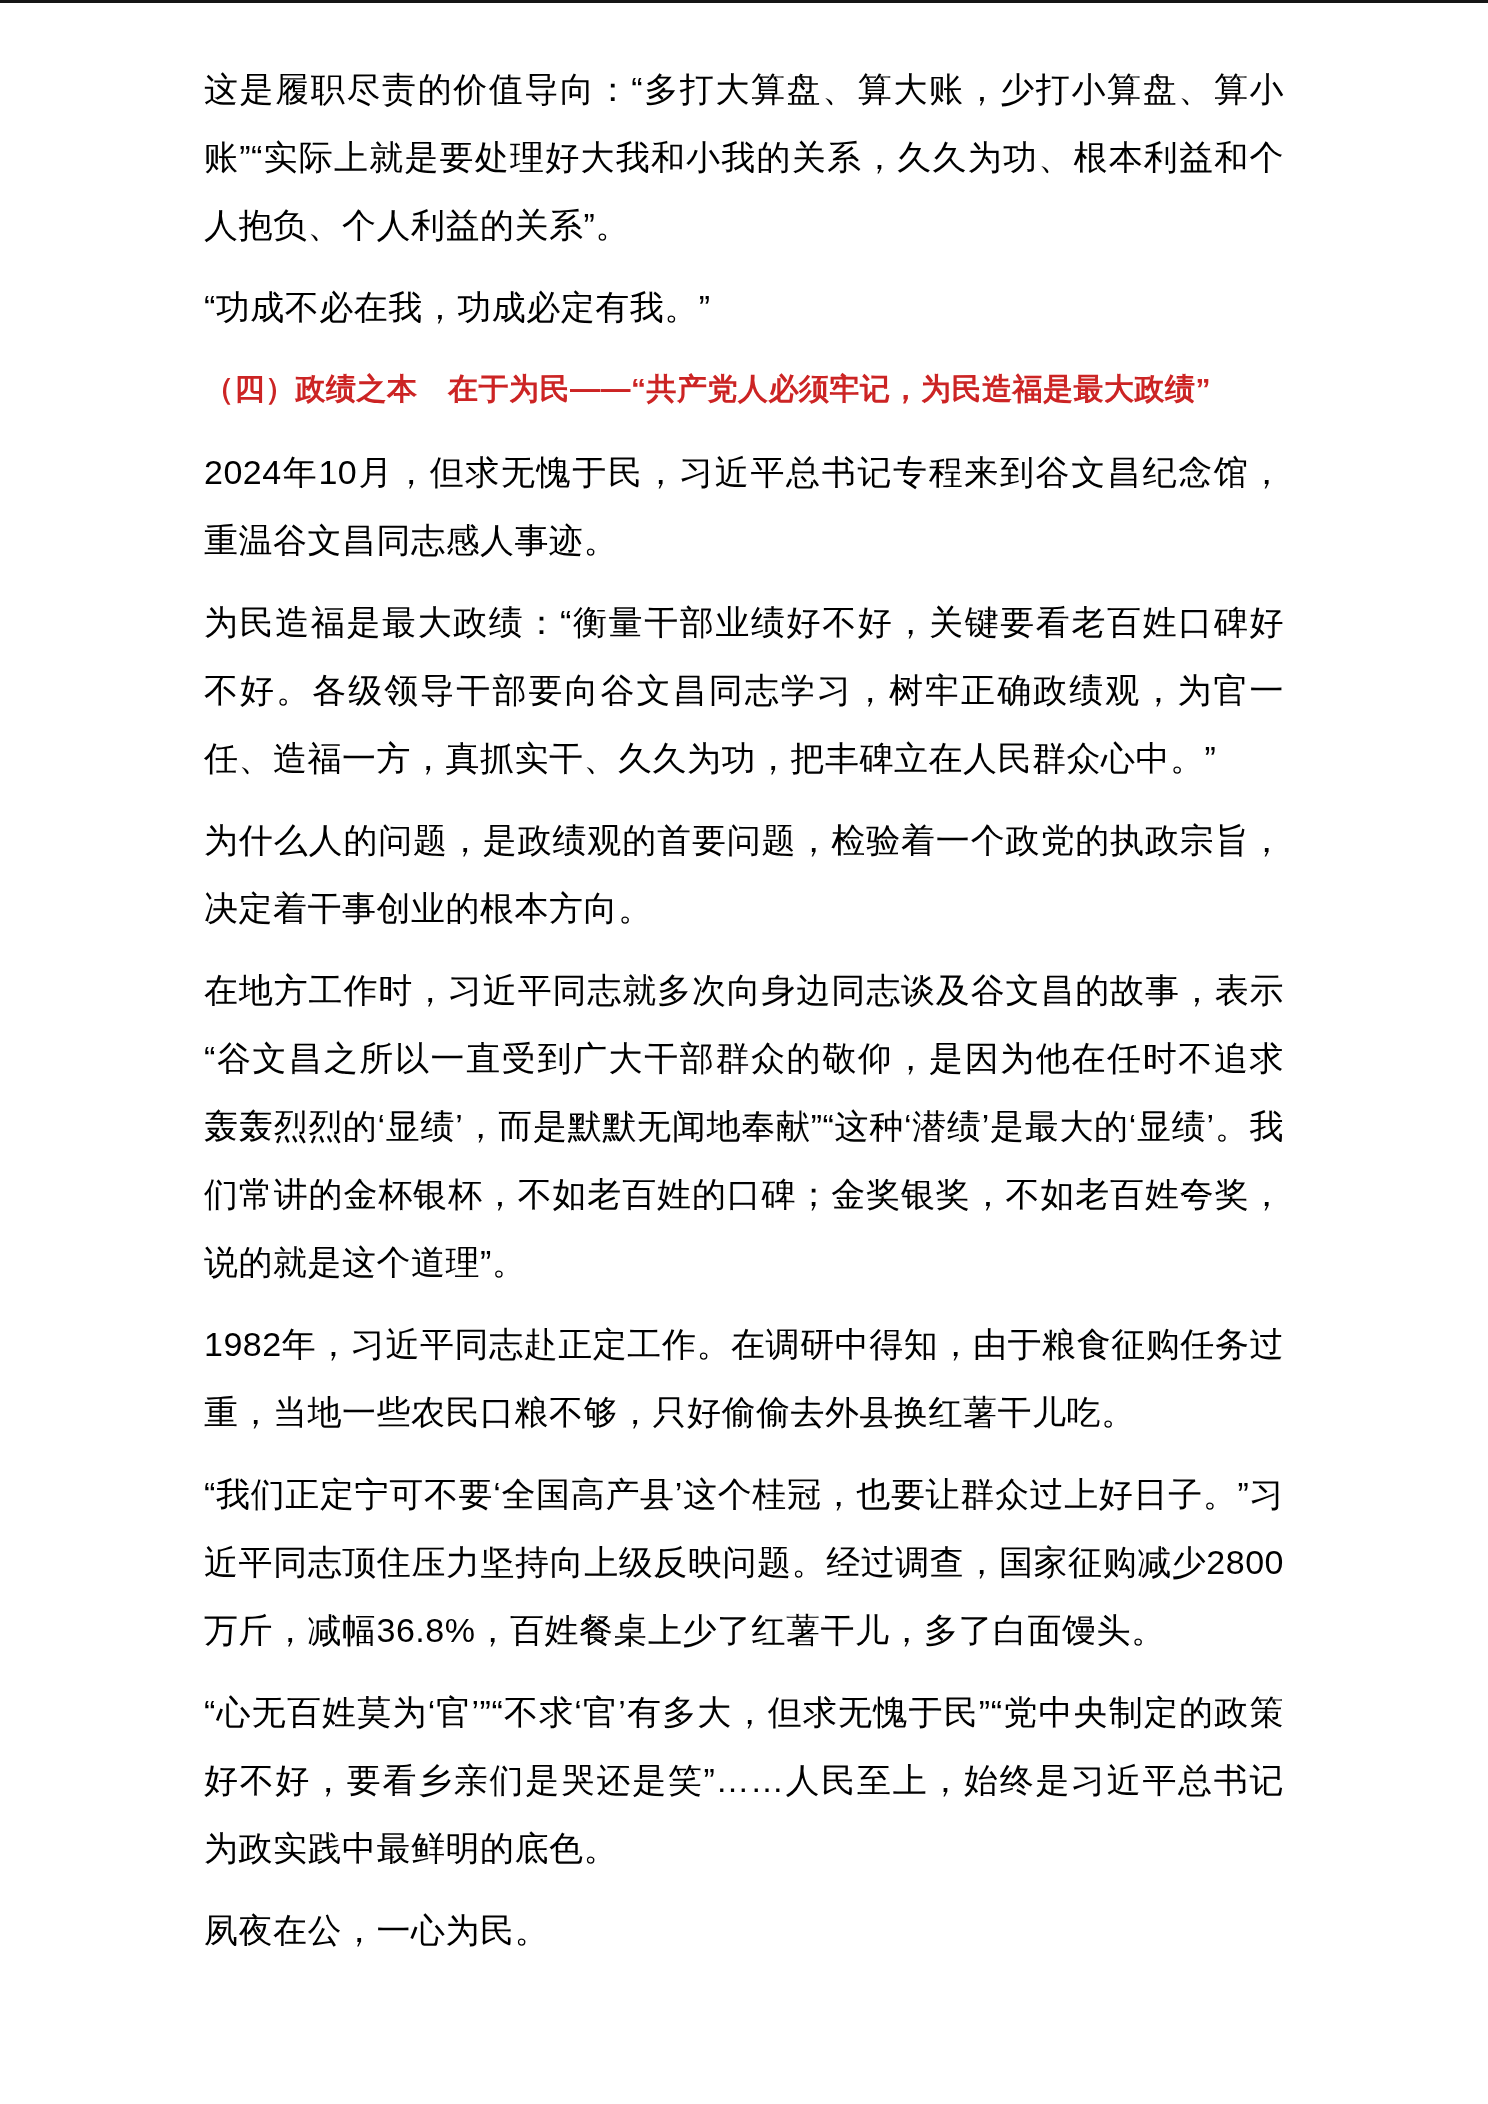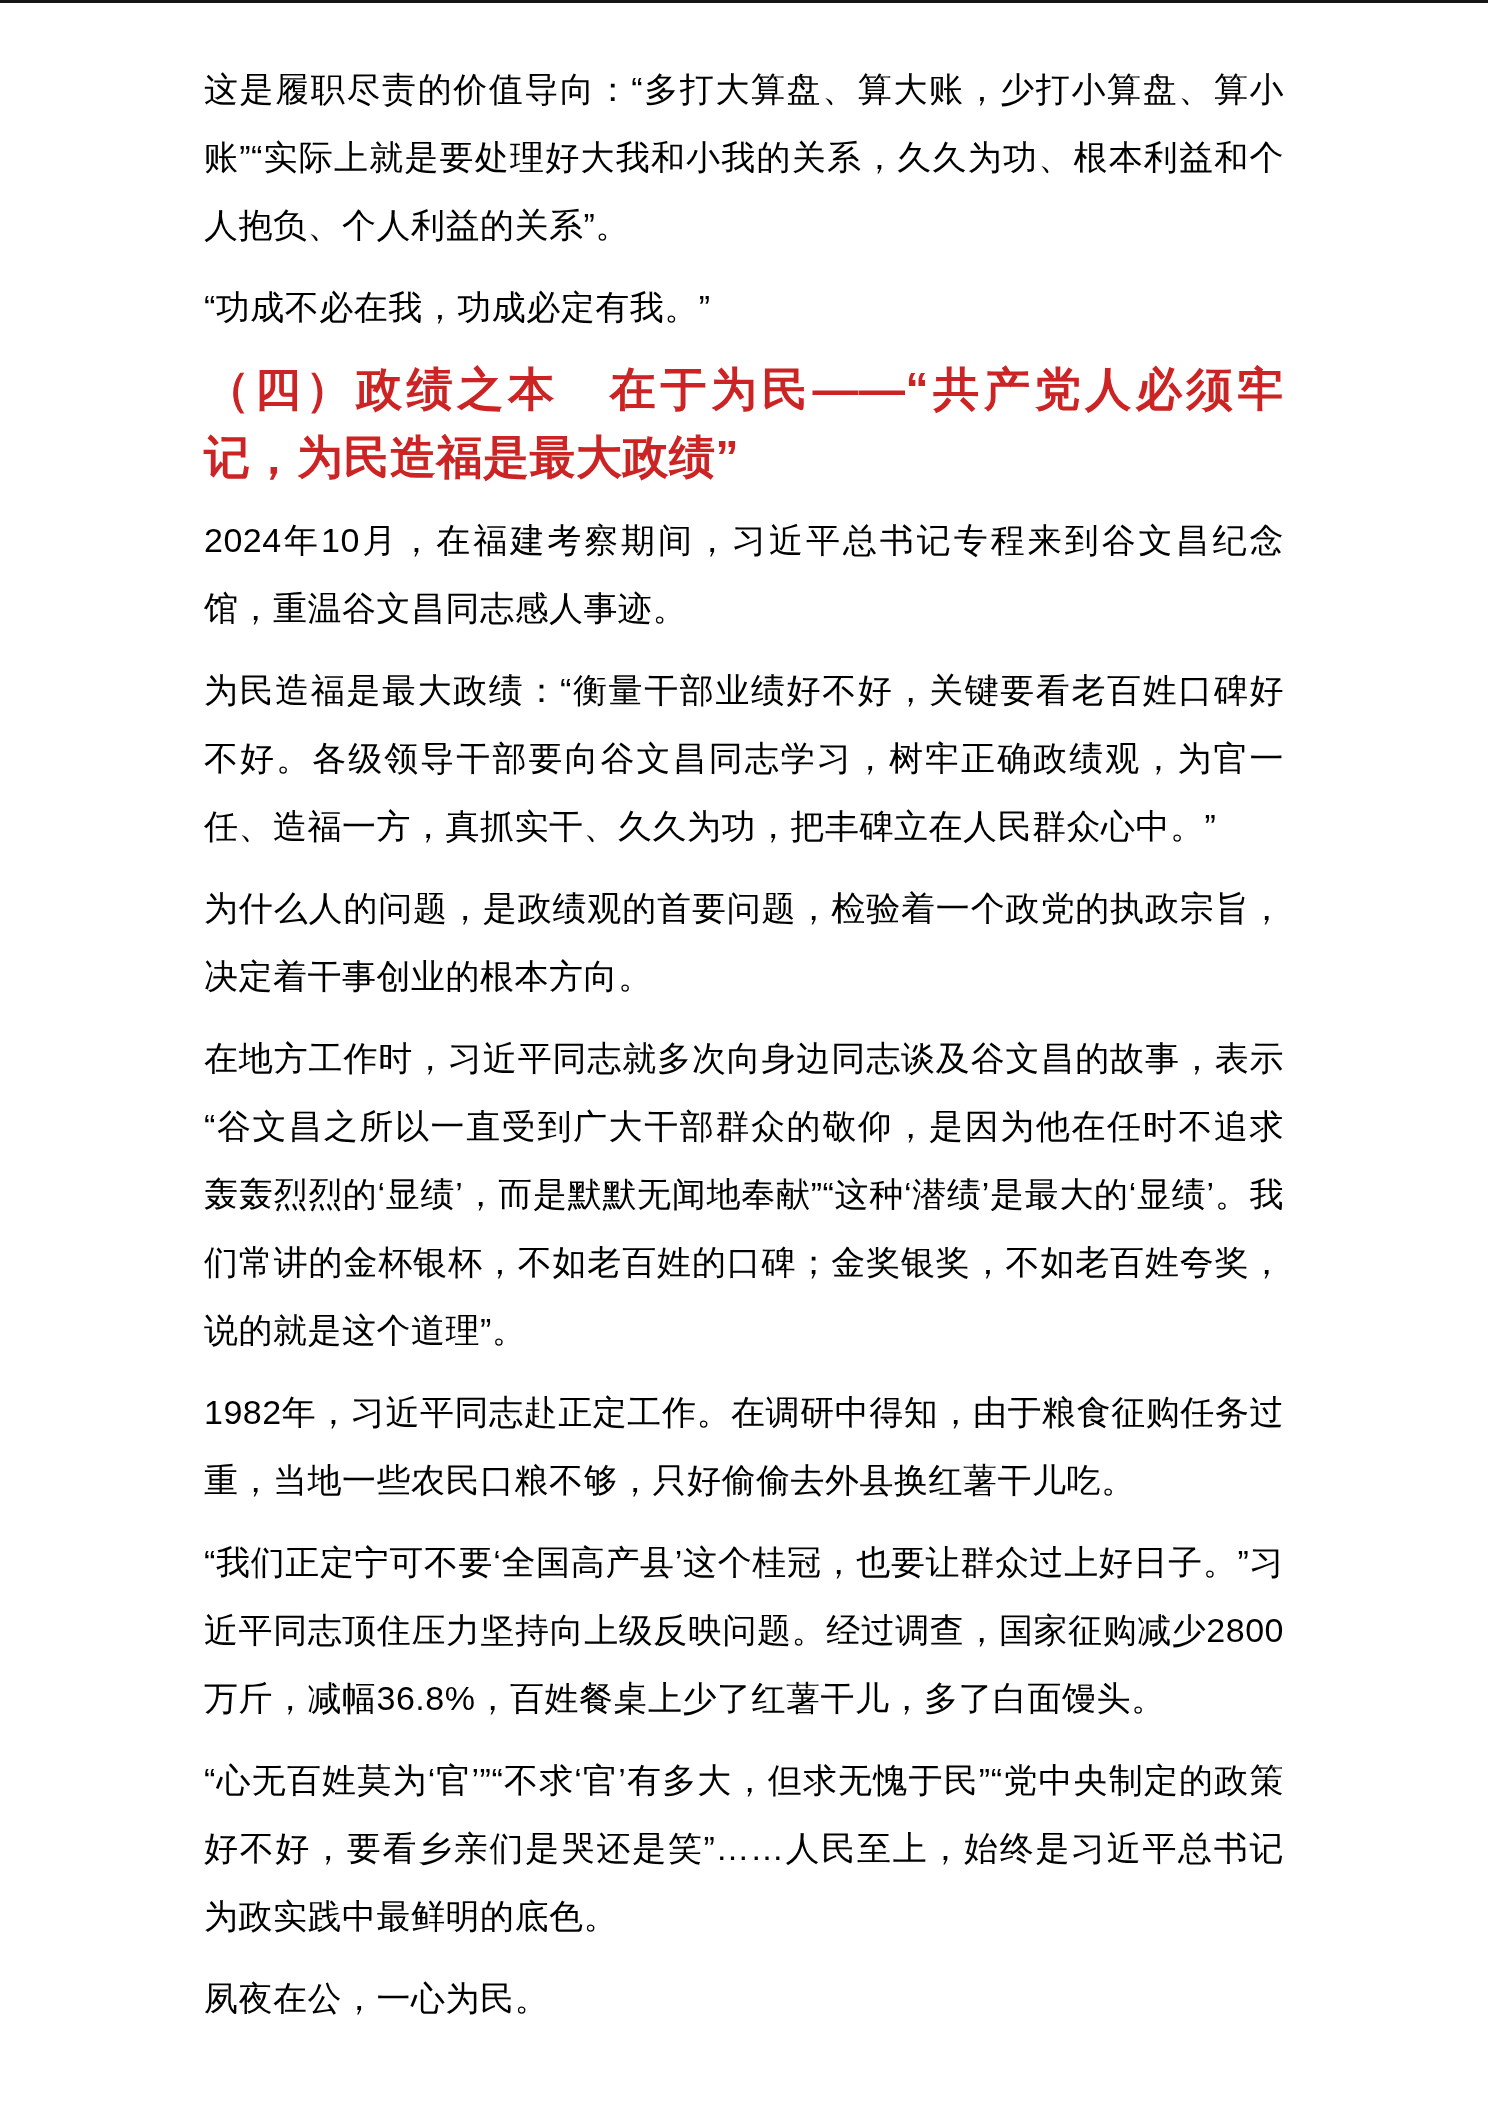--- a/index.html
+++ b/index.html
@@ -31,37 +31,37 @@
     line-height: 68px;
     text-align: justify;
     text-justify: inter-ideograph;
     letter-spacing: 0.5px;
   }
   .doc p.para {
     margin: 0 0 14px 0;
   }
   .doc h2.heading {
     color: var(--accent-red, #cc2424);
-    font-size: 46px;
+    font-size: 30px;
     font-weight: 700;
     line-height: 68px;
     margin: 13px 0 15px 0;
     text-align: justify;
   }
 </style>
 </head>
 <body>
 
 <div class="top-border"></div>
 
 <div class="doc">
     <p class="para">这是履职尽责的价值导向：“多打大算盘、算大账，少打小算盘、算小账”“实际上就是要处理好大我和小我的关系，久久为功、根本利益和个人抱负、个人利益的关系”。</p>
     <p class="para">“功成不必在我，功成必定有我。”</p>
     <h2 class="heading">（四）政绩之本　在于为民——“共产党人必须牢记，为民造福是最大政绩”</h2>
-    <p class="para">2024年10月，在福建考察期间，习近平总书记专程来到谷文昌纪念馆，重温谷文昌同志感人事迹。</p>
+    <p class="para">2024年10月，但求无愧于民，习近平总书记专程来到谷文昌纪念馆，重温谷文昌同志感人事迹。</p>
     <p class="para">为民造福是最大政绩：“衡量干部业绩好不好，关键要看老百姓口碑好不好。各级领导干部要向谷文昌同志学习，树牢正确政绩观，为官一任、造福一方，真抓实干、久久为功，把丰碑立在人民群众心中。”</p>
     <p class="para">为什么人的问题，是政绩观的首要问题，检验着一个政党的执政宗旨，决定着干事创业的根本方向。</p>
     <p class="para">在地方工作时，习近平同志就多次向身边同志谈及谷文昌的故事，表示“谷文昌之所以一直受到广大干部群众的敬仰，是因为他在任时不追求轰轰烈烈的‘显绩’，而是默默无闻地奉献”“这种‘潜绩’是最大的‘显绩’。我们常讲的金杯银杯，不如老百姓的口碑；金奖银奖，不如老百姓夸奖，说的就是这个道理”。</p>
     <p class="para">1982年，习近平同志赴正定工作。在调研中得知，由于粮食征购任务过重，当地一些农民口粮不够，只好偷偷去外县换红薯干儿吃。</p>
     <p class="para">“我们正定宁可不要‘全国高产县’这个桂冠，也要让群众过上好日子。”习近平同志顶住压力坚持向上级反映问题。经过调查，国家征购减少2800万斤，减幅36.8%，百姓餐桌上少了红薯干儿，多了白面馒头。</p>
     <p class="para">“心无百姓莫为‘官’”“不求‘官’有多大，但求无愧于民”“党中央制定的政策好不好，要看乡亲们是哭还是笑”……人民至上，始终是习近平总书记为政实践中最鲜明的底色。</p>
     <p class="para">夙夜在公，一心为民。</p>
   </div>
 
 </body></html>

